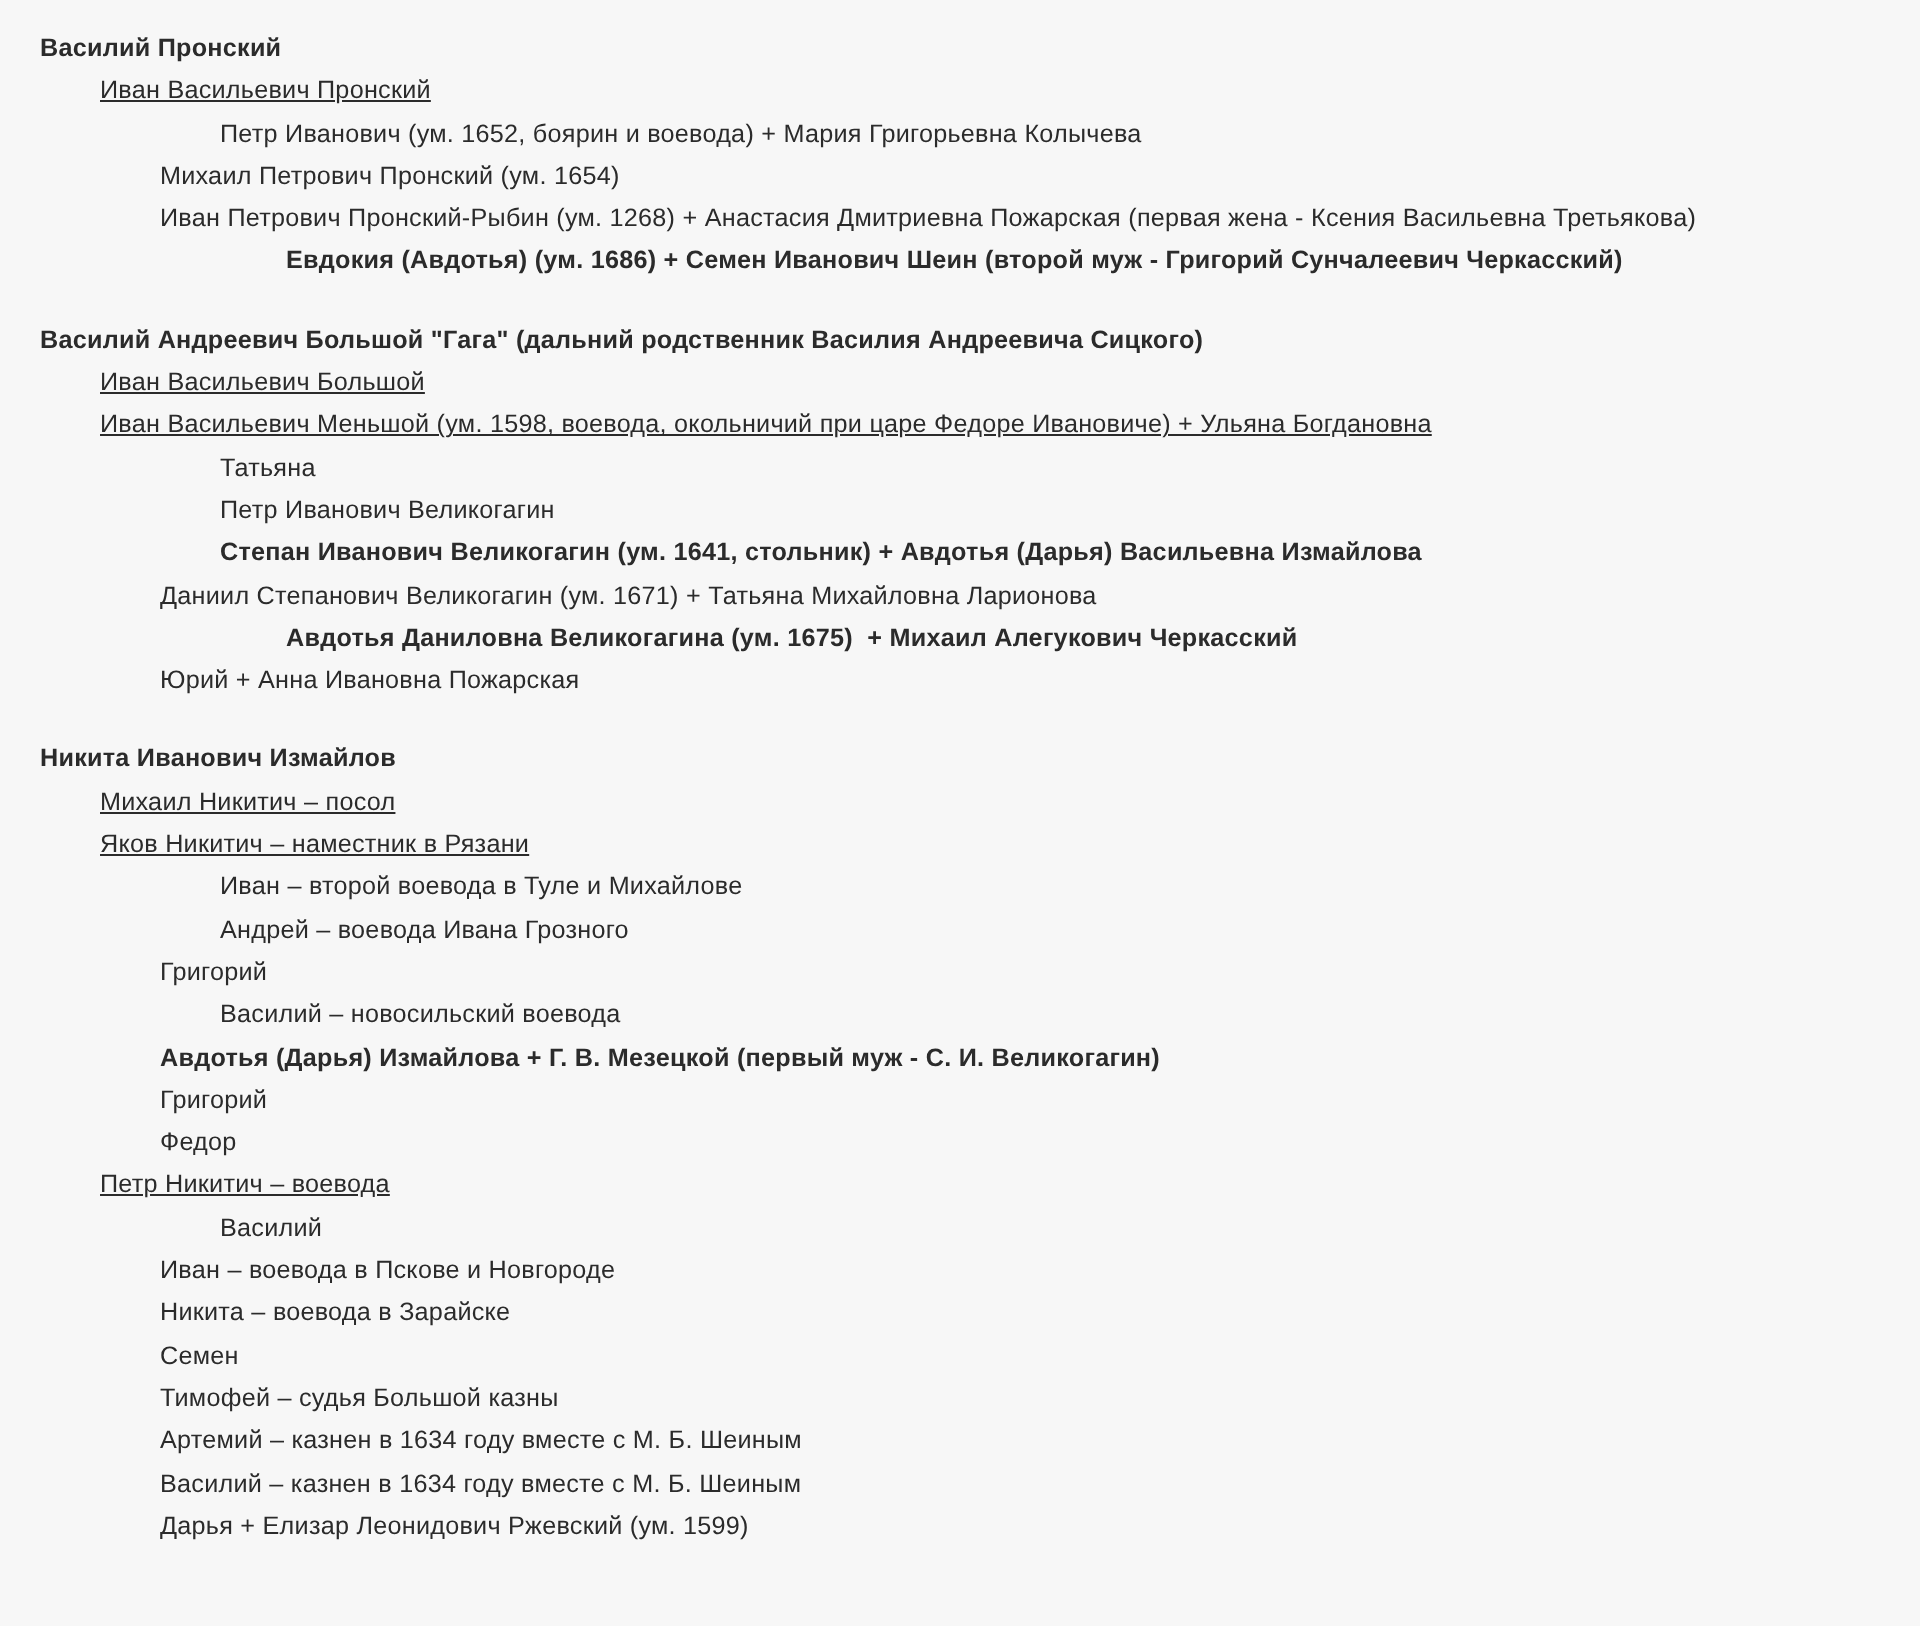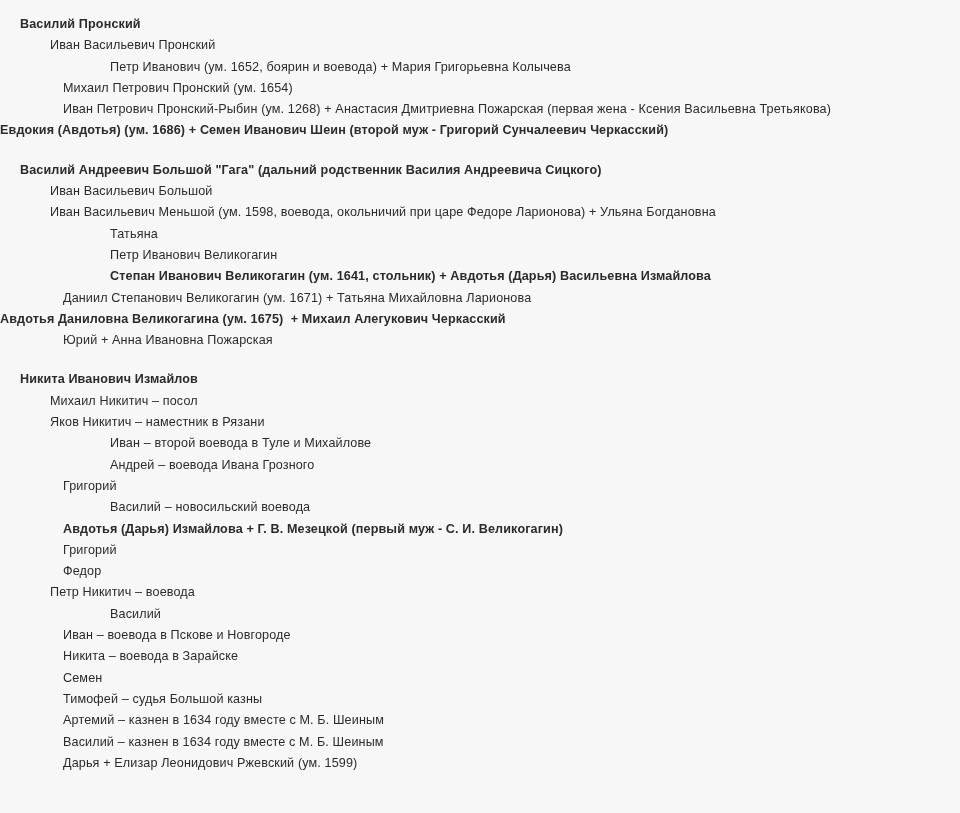--- a/index.html
+++ b/index.html
@@ -28,41 +28,41 @@
   .entry {
     font-size: 12.6px;
     line-height: 21.3px;
     white-space: pre;
     letter-spacing: 0.01em;
   }
   .entry.bold {
     font-weight: bold;
   }
   .lvl0 { padding-left: 20px; }
-  .lvl1 { padding-left: 50px; }
+  .lvl1 { padding-left: 50px; text-decoration: underline; }
   .lvl2 { padding-left: 110px; }
-  .lvl3 { padding-left: 48px; margin-left: 15px; }
-  .lvl4 { }
+  .lvl3 { padding-left: 80px; }
+  .lvl4 { padding-left: 143px; }
 </style>
 </head>
 <body style="background: rgb(247, 247, 247); color: rgb(43, 43, 43);">
 
 <div id="genealogy-root">
     <div class="family-block">
       <div class="entry lvl0 bold">Василий Пронский</div>
       <div class="entry lvl1">Иван Васильевич Пронский</div>
       <div class="entry lvl2">Петр Иванович (ум. 1652, боярин и воевода) + Мария Григорьевна Колычева</div>
       <div class="entry lvl3">Михаил Петрович Пронский (ум. 1654)</div>
       <div class="entry lvl3">Иван Петрович Пронский-Рыбин (ум. 1268) + Анастасия Дмитриевна Пожарская (первая жена - Ксения Васильевна Третьякова)</div>
       <div class="entry lvl4 bold">Евдокия (Авдотья) (ум. 1686) + Семен Иванович Шеин (второй муж - Григорий Сунчалеевич Черкасский)</div>
     </div>
     <div class="family-block">
       <div class="entry lvl0 bold">Василий Андреевич Большой "Гага" (дальний родственник Василия Андреевича Сицкого)</div>
       <div class="entry lvl1">Иван Васильевич Большой</div>
-      <div class="entry lvl1">Иван Васильевич Меньшой (ум. 1598, воевода, окольничий при царе Федоре Ларионова) + Ульяна Богдановна</div>
+      <div class="entry lvl1">Иван Васильевич Меньшой (ум. 1598, воевода, окольничий при царе Федоре Ивановиче) + Ульяна Богдановна</div>
       <div class="entry lvl2">Татьяна</div>
       <div class="entry lvl2">Петр Иванович Великогагин</div>
       <div class="entry lvl2 bold">Степан Иванович Великогагин (ум. 1641, стольник) + Авдотья (Дарья) Васильевна Измайлова</div>
       <div class="entry lvl3">Даниил Степанович Великогагин (ум. 1671) + Татьяна Михайловна Ларионова</div>
       <div class="entry lvl4 bold">Авдотья Даниловна Великогагина (ум. 1675)  + Михаил Алегукович Черкасский</div>
       <div class="entry lvl3">Юрий + Анна Ивановна Пожарская</div>
     </div>
     <div class="family-block">
       <div class="entry lvl0 bold">Никита Иванович Измайлов</div>
       <div class="entry lvl1">Михаил Никитич – посол</div>

